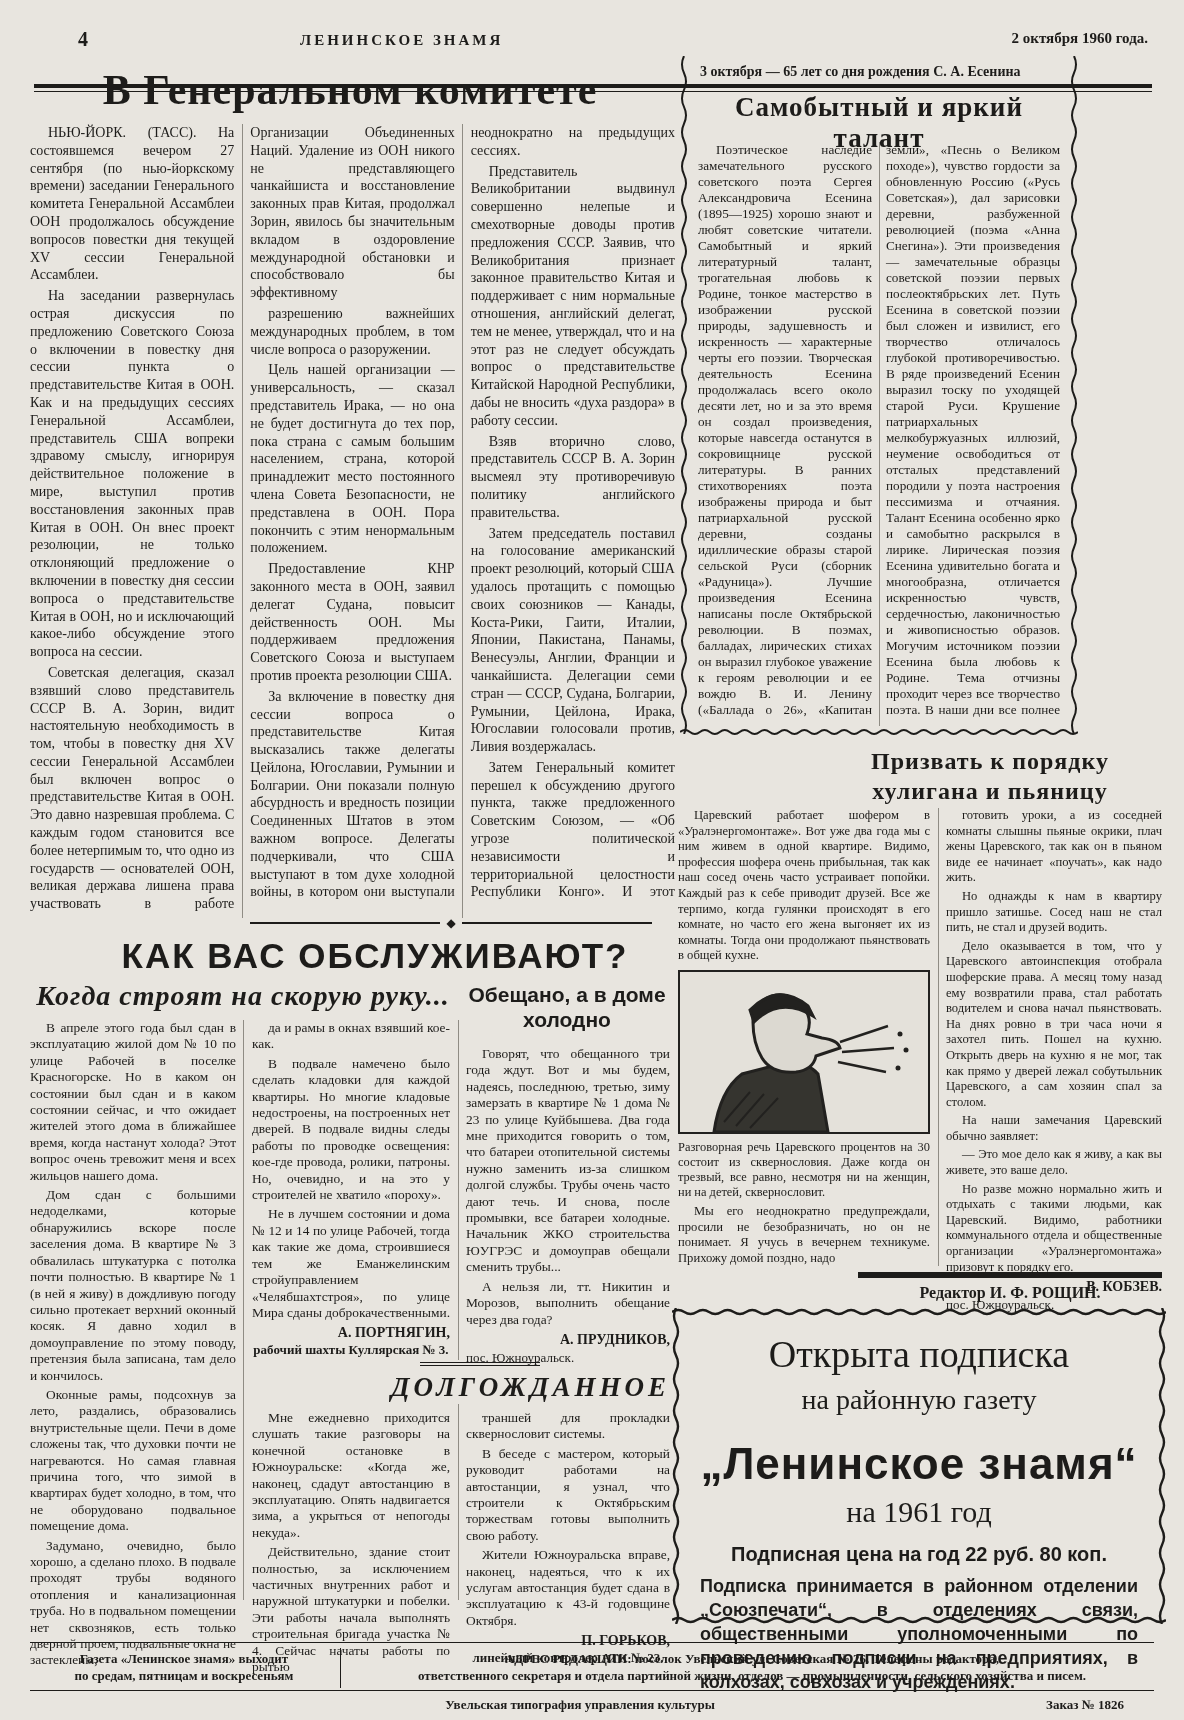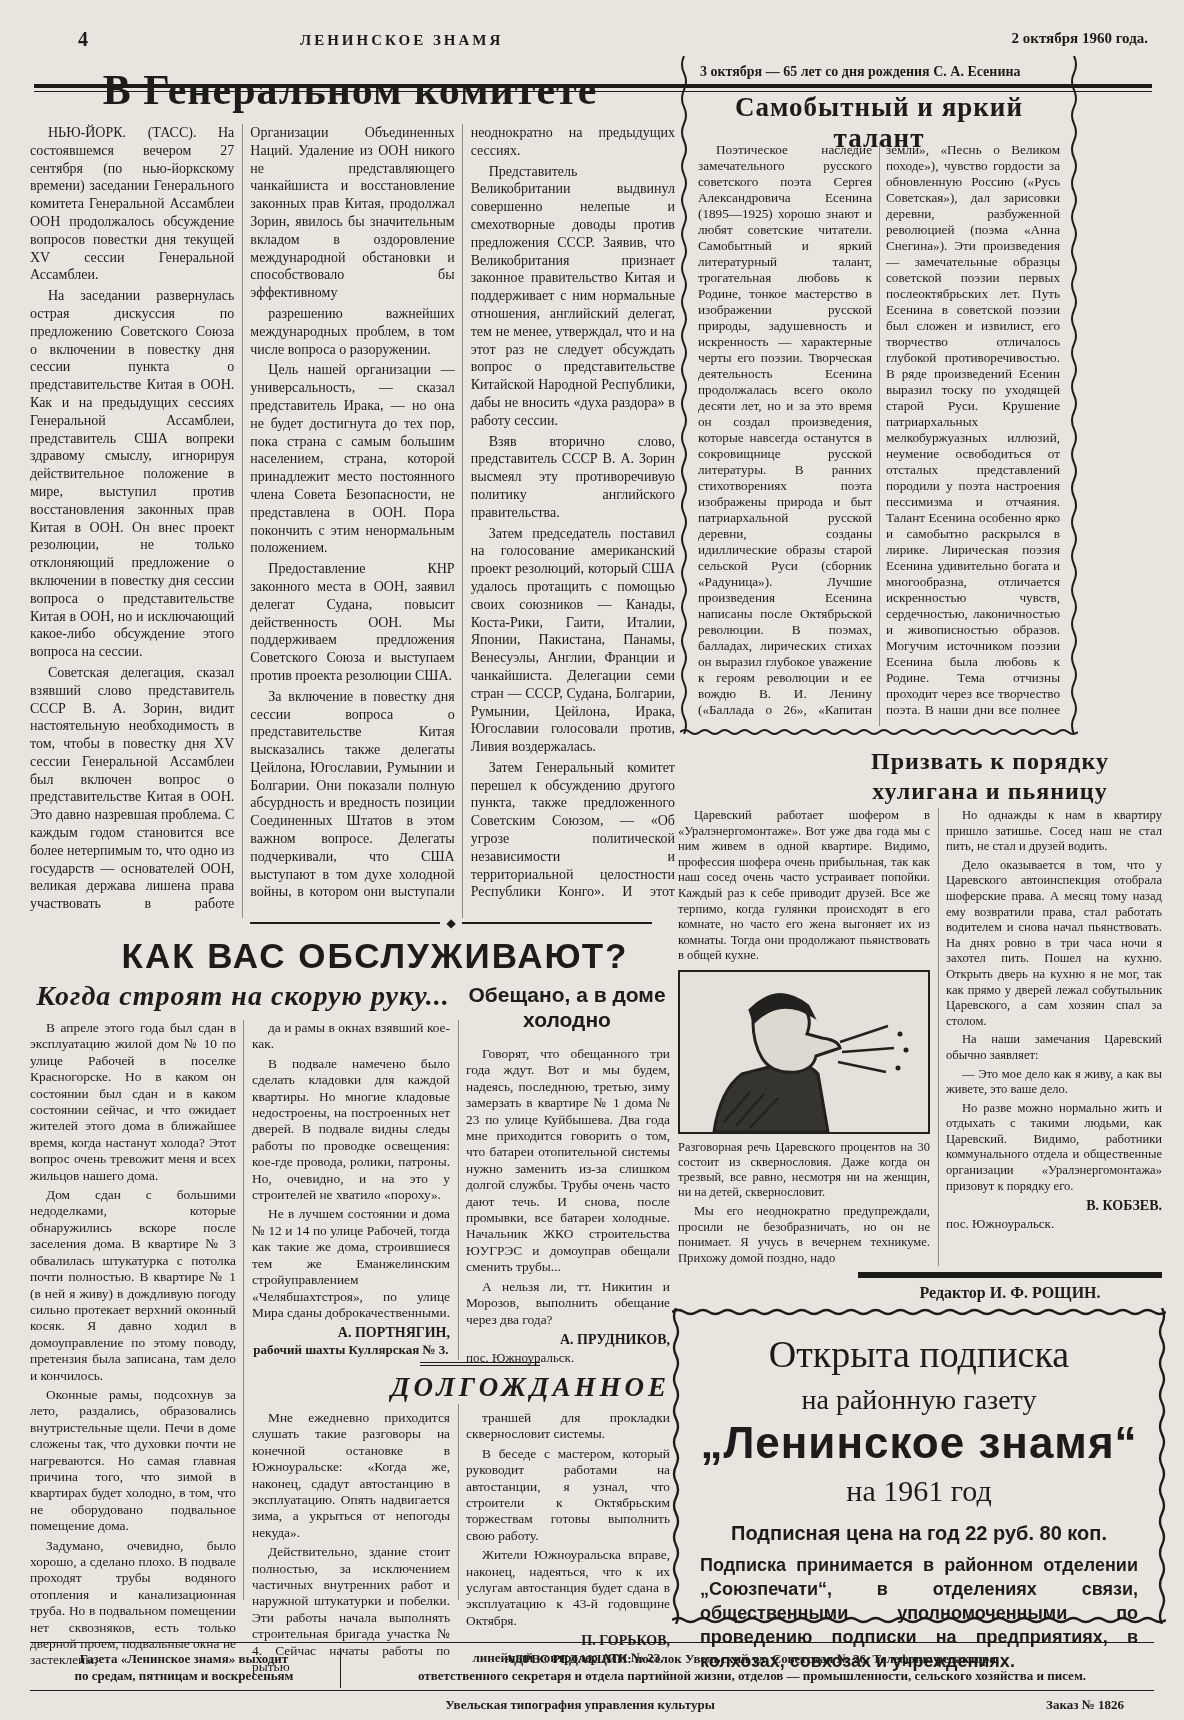--- a/index.html
+++ b/index.html
@@ -33,21 +33,21 @@
                     line-height:1.2;text-align:center;}
   .headline-dolg{font-weight:bold;font-style:italic;font-size:27px;letter-spacing:4px;text-align:right;}
   .col-text{font-size:13.4px;line-height:16.4px;text-align:justify;}
   .col-text p{margin:0 0 3px;text-indent:16px;}
   .diamond-rule{display:flex;align-items:center;gap:6px;}
   .diamond-rule .dline{flex:1;height:2px;background:#1d1c1a;}
   .diamond-rule .dmark{font-size:12px;line-height:10px;}
   .sub-box{position:absolute;text-align:center;}
   .sub-line1{font-size:38px;margin-top:24px;}
   .sub-line2{font-size:28px;margin-top:8px;}
-  .sub-title{font-family:"Liberation Sans",sans-serif;font-weight:bold;font-size:44px;margin-top:2px;letter-spacing:1px;}
+  .sub-title{font-family:"Liberation Sans",sans-serif;font-weight:bold;font-size:44px;margin-top:23px;letter-spacing:1px;}
   .sub-line3{font-size:30px;margin-top:6px;}
   .sub-price{font-family:"Liberation Sans",sans-serif;font-weight:bold;font-size:20px;margin-top:14px;}
   .sub-details{font-family:"Liberation Sans",sans-serif;font-weight:bold;font-size:18px;line-height:24px;
                text-align:justify;margin:8px 28px 0 28px;}
   .footer-text{font-weight:bold;font-size:13px;line-height:17px;text-align:center;}
   .zz{position:absolute;}
   .zz svg{display:block;width:100%;height:100%;}
 </style>
 </head>
 <body>
@@ -123,20 +123,21 @@
     <div class="caption">Разговорная речь Царевского процентов на 30 состоит из сквернословия. Даже когда он трезвый, все равно, несмотря ни на женщин, ни на детей, сквернословит.</div>
     <div style="margin-top:4px;">
         <p>Мы его неоднократно предупреждали, просили не безобразничать, но он не понимает. Я учусь в вечернем техникуме. Прихожу домой поздно, надо</p>
       </div>
   </div>
 
   <div class="vr" style="left:938px;top:808px;height:458px;"></div>
 
   <div class="abs small-col" style="left:946px;top:808px;width:216px;">
     <div>
+        <p>готовить уроки, а из соседней комнаты слышны пьяные окрики, плач жены Царевского, так как он в пьяном виде ее начинает «поучать», как надо жить.</p>
         <p>Но однажды к нам в квартиру пришло затишье. Сосед наш не стал пить, не стал и друзей водить.</p>
         <p>Дело оказывается в том, что у Царевского автоинспекция отобрала шоферские права. А месяц тому назад ему возвратили права, стал работать водителем и снова начал пьянствовать. На днях ровно в три часа ночи я захотел пить. Пошел на кухню. Открыть дверь на кухню я не мог, так как прямо у дверей лежал собутыльник Царевского, а сам хозяин спал за столом.</p>
         <p>На наши замечания Царевский обычно заявляет:</p>
         <p>— Это мое дело как я живу, а как вы живете, это ваше дело.</p>
         <p>Но разве можно нормально жить и отдыхать с такими людьми, как Царевский. Видимо, работники коммунального отдела и общественные организации «Уралэнергомонтажа» призовут к порядку его.</p>
       </div>
     <div class="sig">В. КОБЗЕВ.</div>
     <div style="font-size:13px;text-align:left;margin-top:2px;">пос. Южноуральск.</div>
   </div>
 

